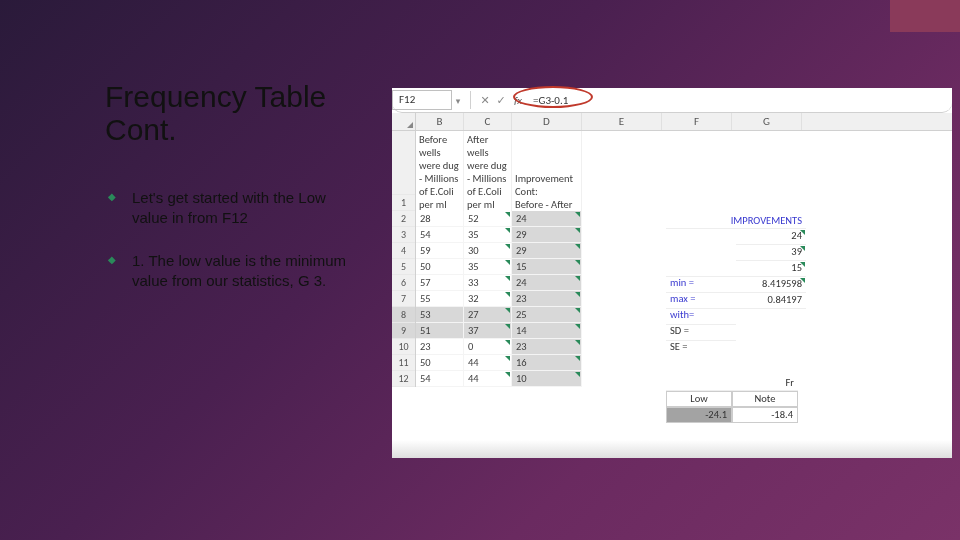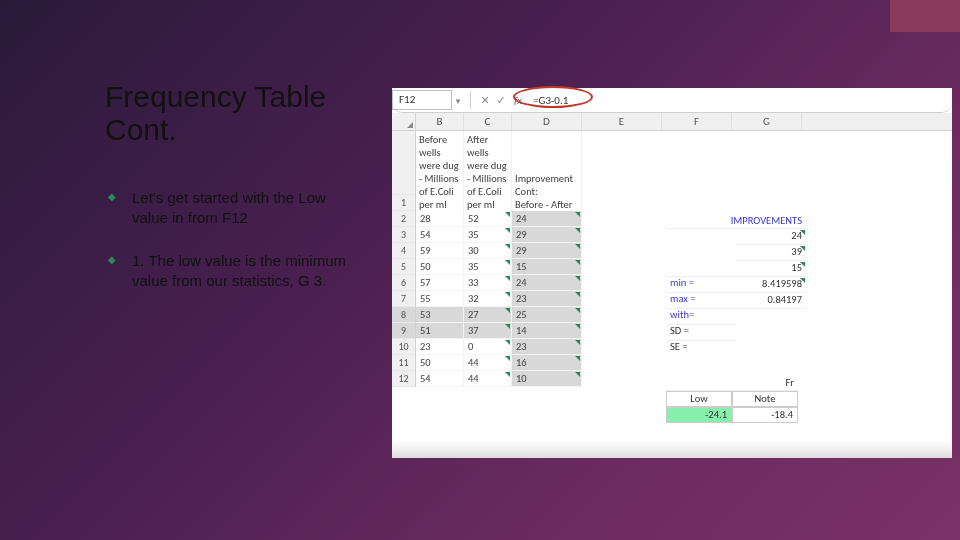--- a/index.html
+++ b/index.html
@@ -135,21 +135,21 @@
     position: absolute;
     left: 250px; top: 244px;
     width: 132px;
     font-size: 10.5px;
   }
   .lowhigh .h { display:flex; height:16px; }
   .lowhigh .h div{ width:70px; text-align:center; border:1px solid #ccc; background:#fff;}
   .lowhigh .fl { height:16px; line-height:16px; text-align:right; padding-right:4px; color:#333; border-bottom:1px solid #eee;}
   .lowhigh .v { display:flex; height:16px;}
   .lowhigh .v div{ width:70px; text-align:right; padding-right:4px; border:1px solid #ccc;}
-  .lowhigh .v div:first-child{ background:#86efac;}
+  .lowhigh .v div:first-child{ background:#a3a3a3;}
   .fade {
     position: absolute;
     left: 0; bottom: 0;
     width: 100%; height: 18px;
     background: linear-gradient(to bottom, rgba(255,255,255,0), rgba(200,200,200,0.6));
     pointer-events: none;
   }
 </style>
 </head>
 <body>

